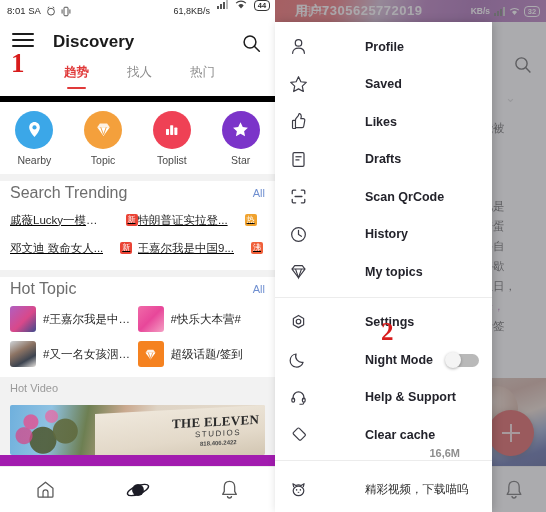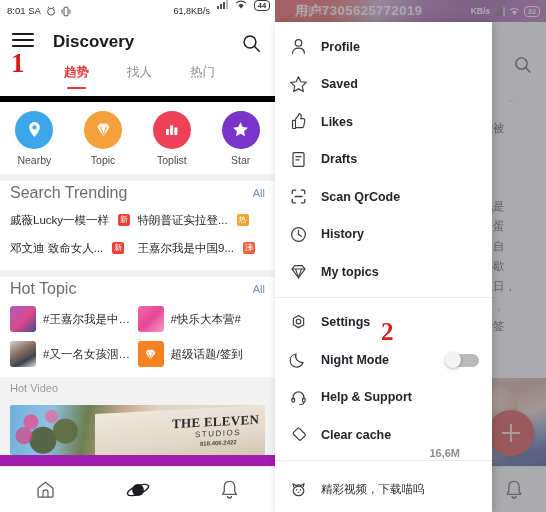--- a/index.html
+++ b/index.html
@@ -156,21 +156,21 @@
     height:30px; padding:0 10px; background:#fff;
     border-top:7px solid #f2f2f2;
   }
   .sec-title { font-size:16px; color:#6d6d6d; }
   .sec-all { font-size:11px; color:#6f8fd0; }
 
   .trend-grid {
     display:grid; grid-template-columns:1fr 1fr; background:#fff; padding:2px 10px 8px;
   }
   .trend-item {
-    display:flex; align-items:center; height:28px; gap:9px; overflow:hidden;
+    display:flex; align-items:center; height:28px; gap:17px; overflow:hidden;text-decoration:underline;
   }
   .trend-txt {
     font-size:11.5px; color:#262626; white-space:nowrap; overflow:hidden;
     text-overflow:ellipsis; max-width:102px;
   }
   .badge {
     font-size:8px; color:#fff; padding:1px 2px; border-radius:2px;
     line-height:10px; flex:0 0 auto;
   }
 
@@ -234,21 +234,21 @@
     overflow:hidden;
   }
   .drawer-list { padding-top:6px; }
   .d-item {
     display:flex; align-items:center; height:37.5px; padding:0 14px; position:relative;
   }
   .d-icon {
     width:32px; flex:0 0 32px; display:flex; align-items:center; justify-content:flex-start;
     color:#3c3c46;
   }
-  .d-label { font-size:12.5px; color:#23232b; font-weight:600; }
+  .d-label { font-size:12.5px; color:#23232b; font-weight:600;margin-left:44px; }
   .d-value {
     position:absolute; right:32px; font-size:11px; color:#8e8e8e; font-weight:700;margin-top:36px;
   }
   .d-sep { height:1px; background:#ececec; margin:6px 0 6px 0; }
   .toggle {
     position:absolute; right:13px; width:34px; height:16px;
   }
   .toggle .track {
     position:absolute; right:0; top:2px; width:26px; height:13px;
     border-radius:7px; background:#b9b9b9;

